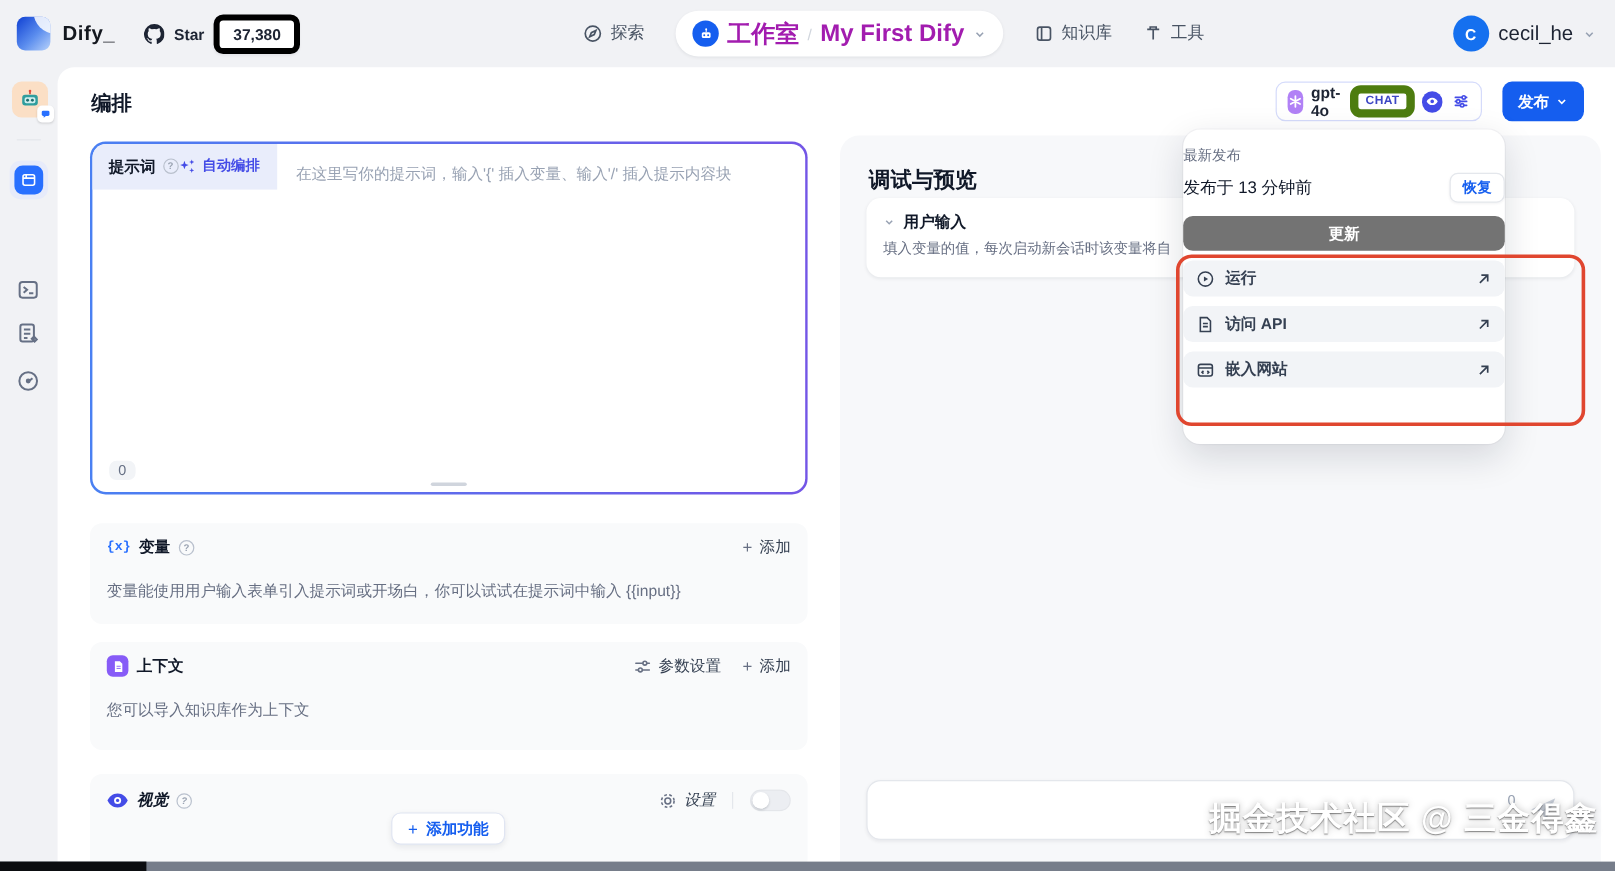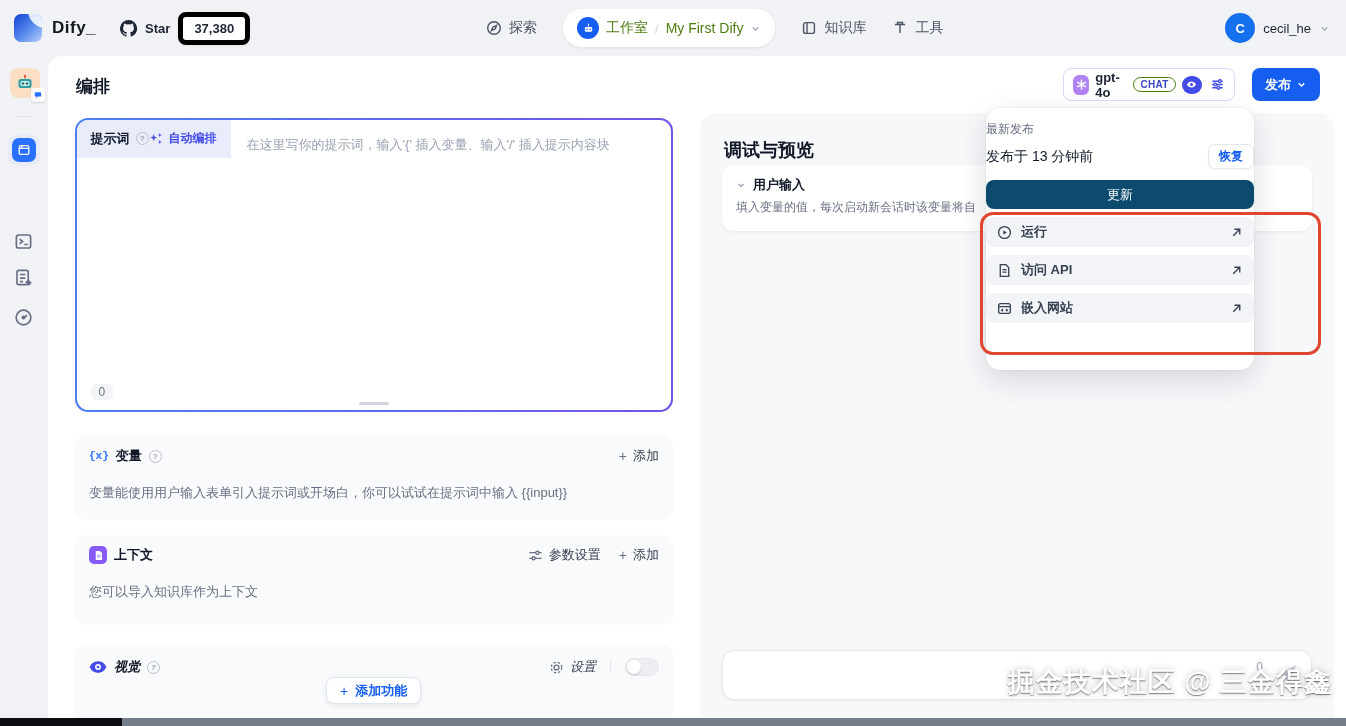--- a/index.html
+++ b/index.html
@@ -14,21 +14,21 @@
   .logo-mark { width:28px; height:28px; border-radius:7px;
     background:linear-gradient(135deg,#1d4ed8 10%,#5b8dee 55%,#b7d2fb 100%); position:relative; overflow:hidden; }
   .logo-mark::after{ content:""; position:absolute; right:-4px; top:-4px; width:18px; height:18px;
     background:rgba(255,255,255,.85); border-radius:0 0 0 18px; }
   .brand { font-size:17px; font-weight:bold; color:#14181f; letter-spacing:.5px; }
   .star-count { background:#fff; border:5px solid #000000; border-radius:8px; padding:4px 11px;
     font-size:13px; font-weight:bold; color:#1d2433; box-shadow:0 1px 2px rgba(16,24,40,.05); }
   .nav-item { gap:7px; font-size:14px; font-weight:500; color:#495464; cursor:pointer; }
   .nav-pill { background:#fff; border-radius:20px; height:38px; padding:0 14px; gap:7px;
     box-shadow:0 1px 3px rgba(16,24,40,.08); }
-  .nav-pill .blue { color:#4d7c0f; font-weight:400; font-size:14px; }
+  .nav-pill .blue { color:#a21caf; font-weight:700; font-size:20px; }
   .robot-badge { width:22px; height:22px; border-radius:50%; background:#155eef; display:flex;
     align-items:center; justify-content:center; }
   .avatar { width:30px; height:30px; border-radius:50%; background:#1570ef; color:#fff;
     display:flex; align-items:center; justify-content:center; font-size:13px; font-weight:600; }
 
   
   .content-card { top:56px; left:48px; width:1298px; height:670px; background:#fff; border-radius:14px 0 0 0; }
 
   
   .rail { top:56px; left:0; width:48px; height:670px; }
@@ -43,21 +43,21 @@
     align-items:center; justify-content:center; }
   .rail-icon { position:absolute; left:14px; color:#667085; }
 
   
   .page-title { left:76px; top:75px; font-size:17px; font-weight:bold; color:#101828; }
   .model-pill { left:1063px; top:68px; width:172px; height:33px; background:#fff; border:1px solid #d5dbfb;
     border-radius:8px; padding:0 9px; gap:6px; }
   .openai-icon { width:20px; height:20px; border-radius:6px; background:#b181f6; display:flex;
     align-items:center; justify-content:center; }
   .model-name { font-size:13px; font-weight:600; color:#1d2433; }
-  .chat-badge { border:1px solid #4d7c0f; color:#3d47c4; border-radius:9px; font-size:10px; font-weight:600;
+  .chat-badge { border:7px solid #4d7c0f; color:#3d47c4; border-radius:9px; font-size:10px; font-weight:600;
     padding:1px 6px; letter-spacing:.3px; }
   .vision-badge { width:25px; height:18px; border-radius:9px; background:#444ce7; display:flex;
     align-items:center; justify-content:center; }
   .publish-btn { left:1252px; top:68px; width:68px; height:33px; background:#155eef; border-radius:8px;
     color:#fff; font-size:13px; font-weight:600; justify-content:center; gap:5px; cursor:pointer; }
 
   
   .prompt-wrap { left:75px; top:118px; width:598px; height:294px; border-radius:13px;
     background:linear-gradient(90deg,#4a80f2,#7355e6); padding:1.6px; }
   .prompt-inner { width:100%; height:100%; border-radius:11.5px; background:#fff; overflow:hidden;
@@ -105,22 +105,22 @@
   .send-icon { position:absolute; right:12px; top:10px; }
 
   
   .dropdown { left:986px; top:108px; width:268px; height:262px; background:#fff; border-radius:14px;
     box-shadow:0 10px 30px rgba(16,24,40,.14), 0 0 0 1px rgba(16,24,40,.04); z-index:30; padding:13px 0; }
   .dd-latest { font-size:12px; color:#676f83; }
   .dd-row { justify-content:space-between; margin-top:6px; }
   .dd-published { font-size:14px; font-weight:500; color:#101828; }
   .restore-btn { background:#fff; border:1px solid #e4e7ec; box-shadow:0 1px 2px rgba(16,24,40,.05);
     border-radius:7px; padding:3px 10px; font-size:12px; font-weight:600; color:#155eef; cursor:pointer; }
-  .update-btn { margin-top:11px; height:29px; background:#0c4a6e; border-radius:8px; color:#fff;
-    font-size:13px; font-weight:400; display:flex; align-items:center; justify-content:center; cursor:pointer; }
+  .update-btn { margin-top:11px; height:29px; background:#737373; border-radius:8px; color:#fff;
+    font-size:13px; font-weight:700; display:flex; align-items:center; justify-content:center; cursor:pointer; }
   .dd-item { height:30px; background:#f2f4f7; border-radius:8px; padding:0 11px; justify-content:space-between;
     margin-top:8px; cursor:pointer; }
   .dd-item:first-of-type { margin-top:20px; }
   .dd-item-left { gap:9px; font-size:13px; font-weight:600; color:#354052; }
 
   
   .annotation { left:980px; top:212px; width:341px; height:143px; border:3px solid #e0462f;
     border-radius:13px; z-index:40; pointer-events:none; }
   .watermark { right:14px; top:664px; z-index:50; font-size:27px; font-weight:bold; color:#fff;
     text-shadow:0 1px 1px rgba(0,0,0,.45), 0 0 6px rgba(0,0,0,.25); letter-spacing:1px; pointer-events:none; }
@@ -182,21 +182,21 @@
     <div class="nav-item row">
       <svg width="16" height="16" viewBox="0 0 16 16" fill="none" stroke="#495464" stroke-width="1.4">
           <path d="M3 4.5h10M8 4.5V13M5.5 2.5h5v2h-5z"></path>
         </svg>
       <span>工具</span>
     </div>
   </div>
 
   <div class="row" style="position:absolute; right:16px; gap:8px; cursor:pointer;">
     <div class="avatar">C</div>
-    <span style="font-size:13px; font-weight:500; color:#1d2433;">cecil_he</span>
+    <span style="font-size:17px; font-weight:500; color:#1d2433;">cecil_he</span>
     <svg width="11" height="11" viewBox="0 0 14 14" fill="none" stroke="#98a2b3" stroke-width="1.6">
         <path d="M3.5 5.5 7 9l3.5-3.5"></path>
       </svg>
   </div>
 </div>
 
 <div class="abs rail">
   <div class="app-avatar">
     <svg width="20" height="20" viewBox="0 0 20 20">
       <rect x="3.5" y="6" width="13" height="9" rx="2.5" fill="#2f9e9e"></rect>

